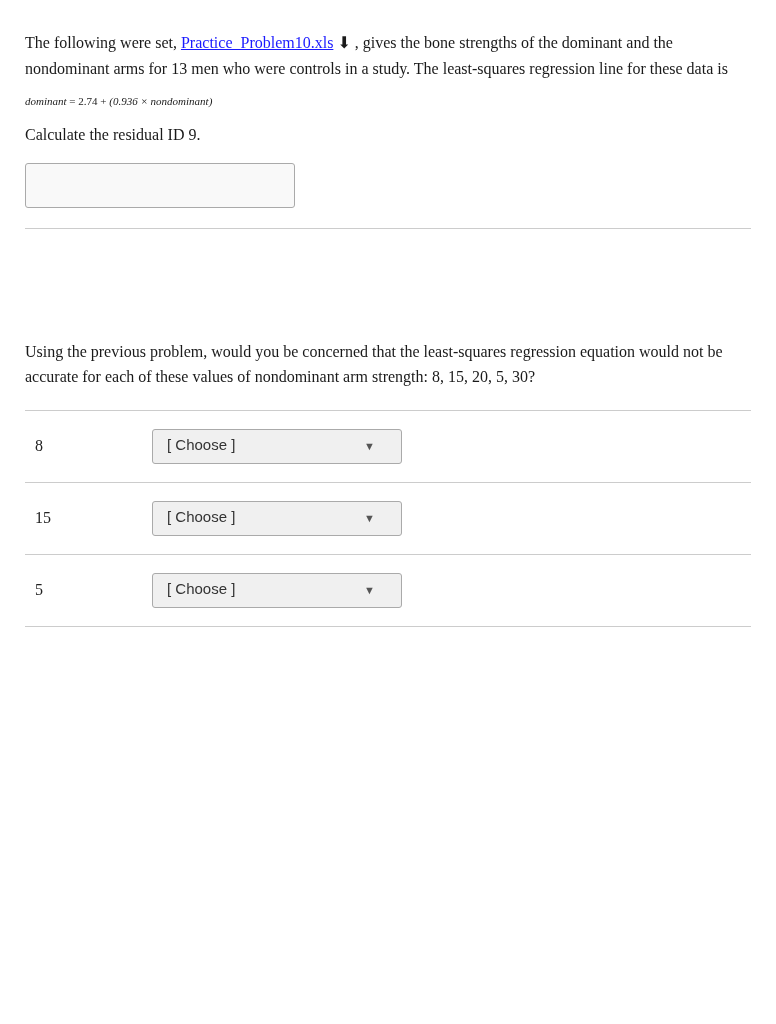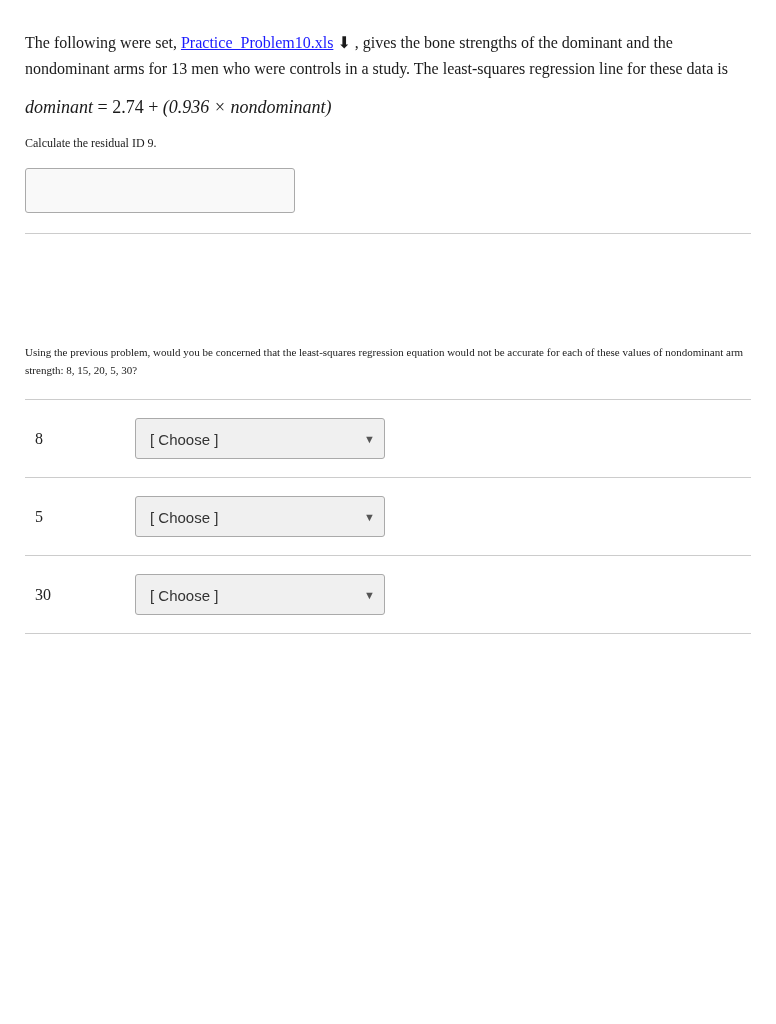--- a/index.html
+++ b/index.html
@@ -23,31 +23,31 @@
       margin-bottom: 12px;
     }
 
     .intro-text a {
       color: #1a1aff;
       text-decoration: underline;
     }
 
     .equation {
       font-style: italic;
-      font-size: 18px;
+      font-size: 11px;
       margin: 8px 0 12px 0;
       line-height: 1.6;
     }
 
     .equation .normal {
       font-style: normal;
     }
 
     .calculate-label {
-      font-size: 12px;
+      font-size: 16px;
       margin-bottom: 16px;
       line-height: 1.5;
     }
 
     .answer-input {
       display: block;
       width: 270px;
       height: 45px;
       border: 1px solid #aaa;
       border-radius: 3px;
@@ -63,21 +63,21 @@
       margin: 10px 0 30px 0;
     }
 
     .section-gap {
       height: 80px;
     }
 
     .concern-text {
       line-height: 1.6;
       margin-bottom: 20px;
-      font-size: 11px;
+      font-size: 16px;
     }
 
     .table-container {
       width: 100%;
       border-collapse: collapse;
     }
 
     .table-row {
       border-top: 1px solid #ccc;
       border-bottom: 1px solid #ccc;
@@ -97,26 +97,27 @@
     .dropdown-cell {
       width: 400px;
     }
 
     .choose-select {
       appearance: none;
       -webkit-appearance: none;
       background: #f0f0f0;
       border: 1px solid #aaa;
       border-radius: 3px;
-      padding: 12px 35px 10px 14px;
+      padding: 6px 35px 10px 14px;
       font-size: 15px;
       color: #333;
       width: 100%;
       cursor: pointer;
       position: relative;
+      margin-left: 17px;
     }
 
     .dropdown-outer {
       position: relative;
       width: 250px;
     }
 
     .dropdown-outer::after {
       content: '▼';
       position: absolute;
@@ -159,27 +160,27 @@
 <table class="table-container">
   <tbody id="rows-body">
   <tr class="table-row">
         <td class="value-cell">8</td>
         <td class="dropdown-cell">
           <div class="dropdown-outer"><select class="choose-select"><option value="[ Choose ]">[ Choose ]</option><option value="Yes">Yes</option><option value="No">No</option></select></div>
         </td>
         <td></td>
       </tr>
       <tr class="table-row">
-        <td class="value-cell">5</td>
+        <td class="value-cell">15</td>
         <td class="dropdown-cell">
           <div class="dropdown-outer"><select class="choose-select"><option value="[ Choose ]">[ Choose ]</option><option value="Yes">Yes</option><option value="No">No</option></select></div>
         </td>
         <td></td>
       </tr>
       <tr class="table-row">
-        <td class="value-cell">30</td>
+        <td class="value-cell">5</td>
         <td class="dropdown-cell">
           <div class="dropdown-outer"><select class="choose-select"><option value="[ Choose ]">[ Choose ]</option><option value="Yes">Yes</option><option value="No">No</option></select></div>
         </td>
         <td></td>
       </tr>
     </tbody>
 </table>
 
 </body></html>

